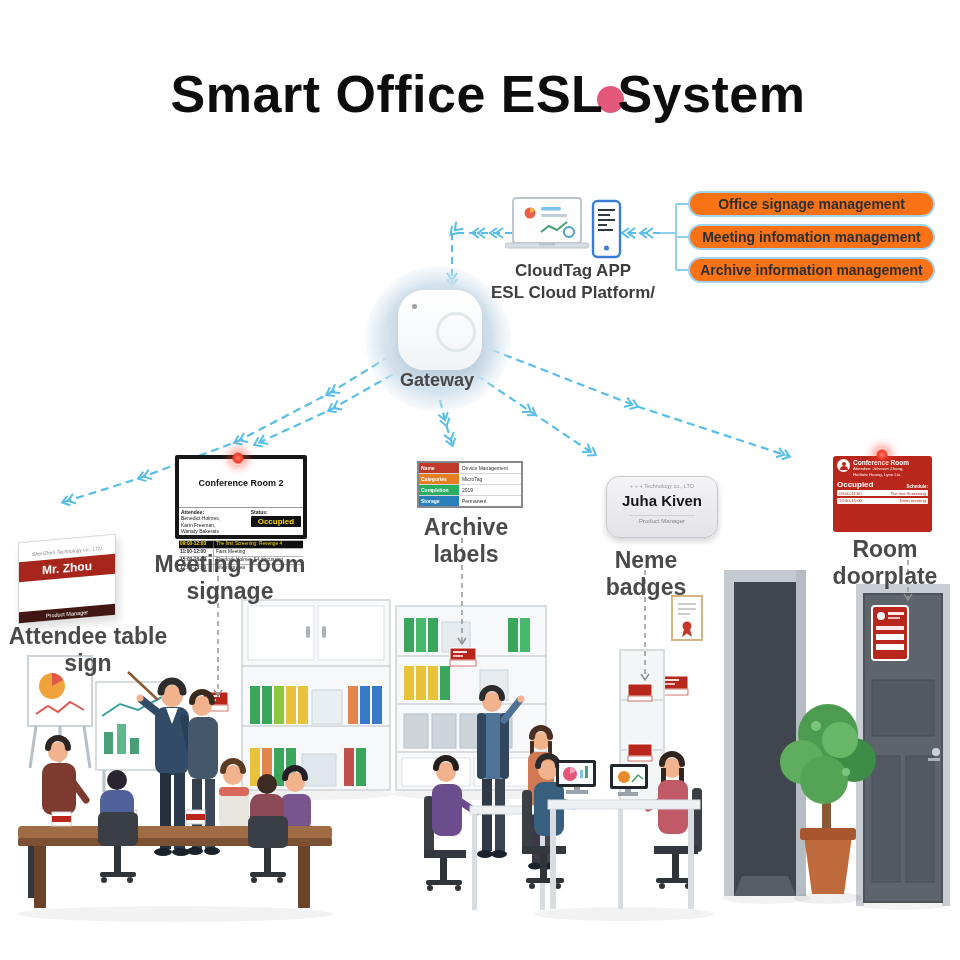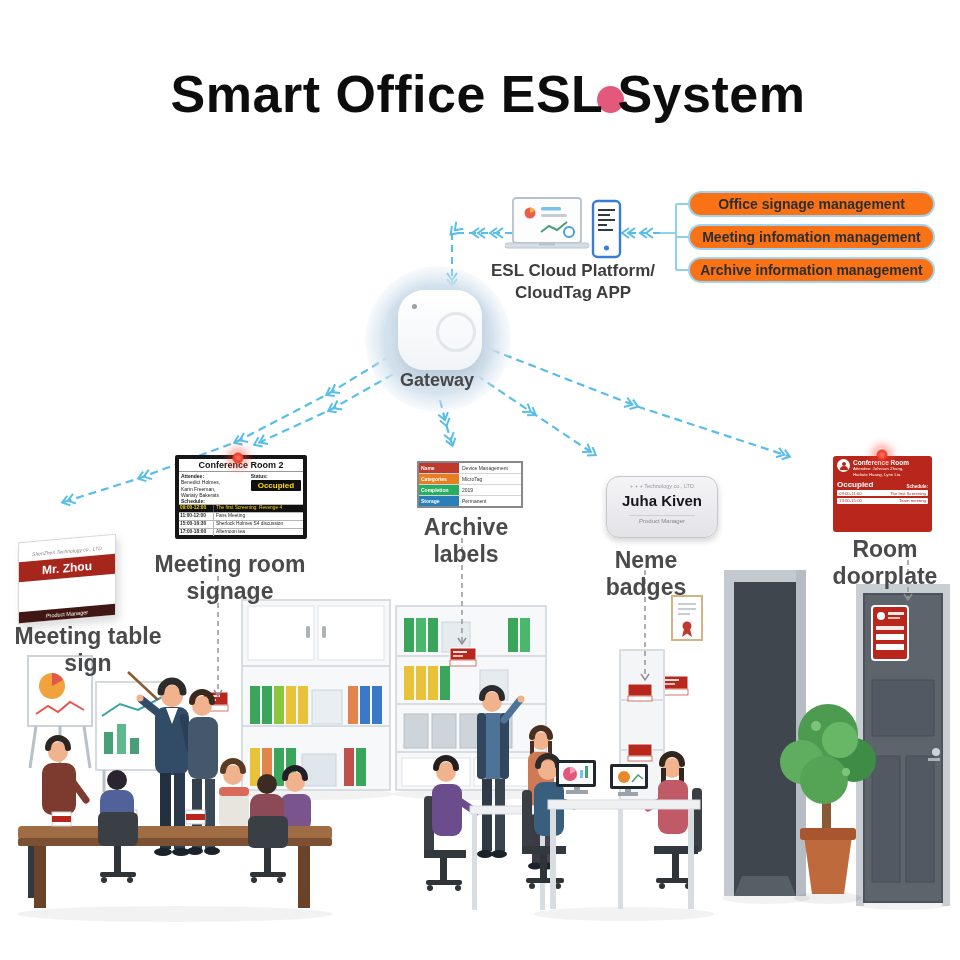--- a/index.html
+++ b/index.html
@@ -50,21 +50,21 @@
 
   
   .led{position:absolute; width:14px; height:14px; border-radius:50%; top:-8px;
     background:radial-gradient(circle,#ff7a66 0%,#f03a28 45%,rgba(240,58,40,0) 72%);
     box-shadow:0 0 8px 3px rgba(255,70,50,.55); z-index:6;}
 
   
   .signage{position:absolute; left:175px; top:455px; width:132px; height:84px; box-sizing:border-box;
     background:#fff; border:4px solid #161616; border-radius:2px; z-index:5; display:flex; flex-direction:column;}
   .signage .led{left:52px;}
-  .sig-head{font-size:9px; font-weight:700; text-align:center; color:#111; padding:1px 0;
+  .sig-head{font-size:9px; font-weight:700; text-align:center; color:#111; padding:19px 0;
     border-bottom:1px solid #9a9a9a;}
   .sig-mid{display:flex; padding:1px 2px 0 2px;}
   .sig-att{flex:1.35; font-size:5px; color:#222; line-height:1.25;}
   .sig-att .lbl{font-weight:700;}
   .sig-right{flex:1; padding-left:2px;}
   .sig-status-lbl{font-size:5px; font-weight:700; color:#222;}
   .occ{background:#101010; color:#ffd800; font-size:8px; font-weight:700; text-align:center;
     padding:1px 2px; margin-top:1px; border-radius:1px;}
   .sig-sched-lbl{font-size:5px; font-weight:700; color:#222; padding:0 2px;}
   .sig-row{display:flex; font-size:4.8px; line-height:1.45; border-top:1px solid #b5b5b5; color:#222;}
@@ -171,22 +171,22 @@
     <rect x="34" y="47" width="16" height="2.5" fill="#b9c3cc"></rect>
     <rect x="88" y="5" width="27" height="56" rx="4.5" fill="#fff" stroke="#3a7bd5" stroke-width="2.4"></rect>
     <rect x="93" y="13" width="17" height="2" fill="#2f3a44"></rect>
     <rect x="93" y="18" width="12" height="2" fill="#2f3a44"></rect>
     <rect x="93" y="23" width="17" height="2" fill="#2f3a44"></rect>
     <rect x="93" y="28" width="9" height="2" fill="#2f3a44"></rect>
     <rect x="93" y="33" width="15" height="2" fill="#2f3a44"></rect>
     <circle cx="101.5" cy="52" r="2.5" fill="#3a7bd5"></circle>
   </svg>
   <div class="cloud-label">
+    <div>CloudTag APP</div>
     <div>ESL Cloud Platform/</div>
-    <div>CloudTag APP</div>
   </div>
 
   <div class="mgmt-box" id="mgmt0">Office signage management</div>
   <div class="mgmt-box" id="mgmt1">Meeting infomation management</div>
   <div class="mgmt-box" id="mgmt2">Archive information management</div>
 
   <div class="gw-halo"></div>
   <div class="gw-device">
     <div class="gw-dot"></div>
     <div class="gw-ring"></div>
@@ -281,21 +281,21 @@
       <div class="ts-co">ShenZhen Technology co., LTD</div>
       <div class="ts-band">Mr. Zhou</div>
       <div class="ts-bottom">Product Manager</div>
     </div>
   </div>
 
   <div class="caption" id="cap-signage">Meeting room signage</div>
   <div class="caption" id="cap-archive">Archive labels</div>
   <div class="caption" id="cap-badge">Neme badges</div>
   <div class="caption" id="cap-doorplate">Room doorplate</div>
-  <div class="caption" id="cap-tablesign">Meeting table sign</div>
+  <div class="caption" id="cap-tablesign">Attendee table sign</div>
 
   <svg class="scene" width="960" height="400" viewBox="0 560 960 400">
 
     <g>
       <rect x="672" y="596" width="30" height="44" fill="#fff" stroke="#d4b483" stroke-width="2"></rect>
       <rect x="678" y="603" width="18" height="2" fill="#c9ccd1"></rect>
       <rect x="678" y="608" width="18" height="2" fill="#c9ccd1"></rect>
       <rect x="678" y="613" width="12" height="2" fill="#c9ccd1"></rect>
       <circle cx="687" cy="626" r="4.5" fill="#c0392b"></circle>
       <polygon points="684,629 682,637 687,633.5 692,637 690,629" fill="#c0392b"></polygon>

